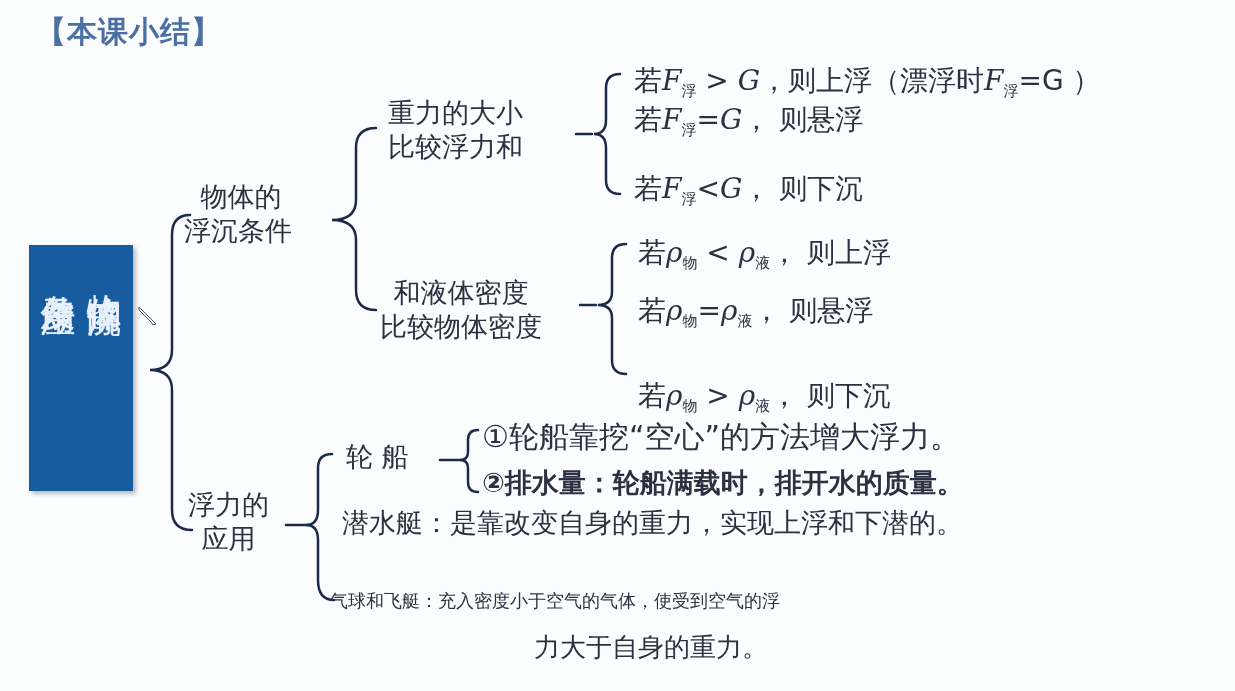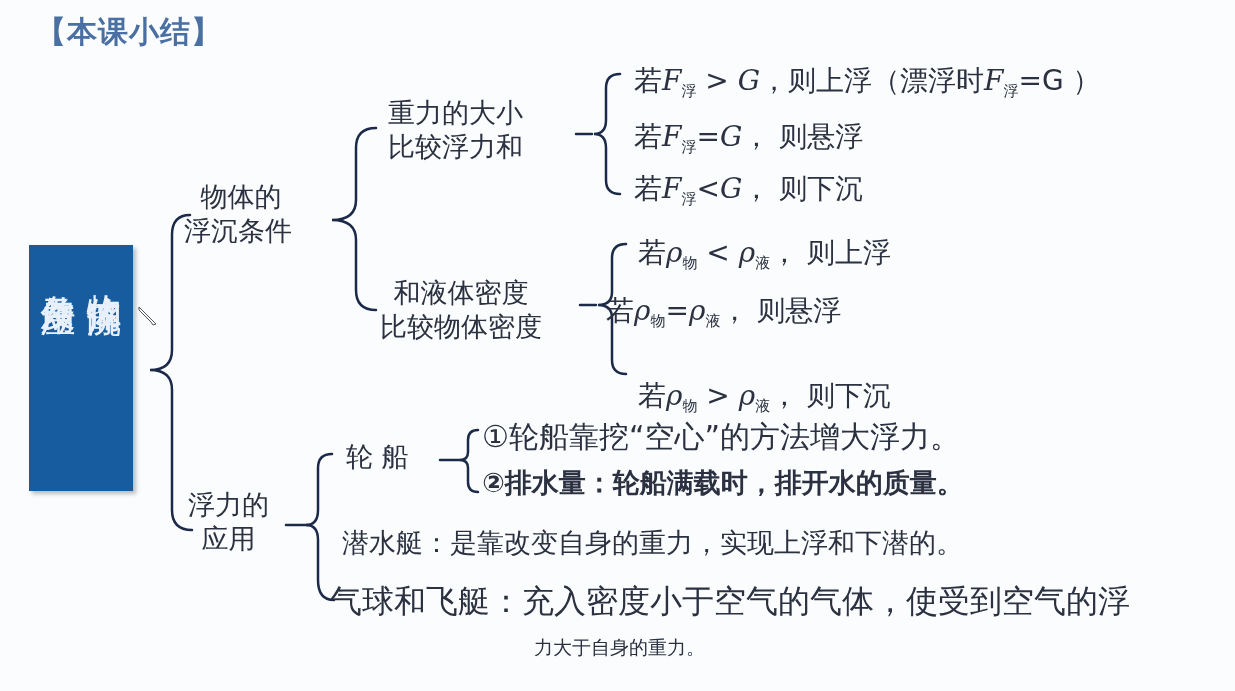--- a/index.html
+++ b/index.html
@@ -78,35 +78,35 @@
   <div>比较浮力和</div>
 </div>
 <div class="lbl center" style="left:380px; top:276px;">
   <div>和液体密度</div>
   <div>比较物体密度</div>
 </div>
 
 <div class="leaf" style="left:634px; top:64px;">
   <span>若</span><i>F</i><sub>浮</sub><span> &gt; </span><i>G</i><span>，则上浮（漂浮时</span><i>F</i><sub>浮</sub><span>=G ）</span>
 </div>
-<div class="leaf" style="left:634px; top:120px;">
+<div class="leaf" style="left:634px; top:103px;">
   <span>若</span><i>F</i><sub>浮</sub><span>=</span><i>G</i><span>，  则悬浮</span>
 </div>
 <div class="leaf" style="left:634px; top:172px;">
   <span>若</span><i>F</i><sub>浮</sub><span>&lt;</span><i>G</i><span>，  则下沉</span>
 </div>
 
 <div class="leaf" style="left:638px; top:236px;">
   <span>若</span><i>ρ</i><sub>物</sub><span> &lt; </span><i>ρ</i><sub>液</sub><span>，  则上浮</span>
 </div>
-<div class="leaf" style="left:606px; top:294px;">
+<div class="leaf" style="left:638px; top:294px;">
   <span>若</span><i>ρ</i><sub>物</sub><span>=</span><i>ρ</i><sub>液</sub><span>，   则悬浮</span>
 </div>
 <div class="leaf" style="left:638px; top:352px;margin-top:27px;">
   <span>若</span><i>ρ</i><sub>物</sub><span> &gt; </span><i>ρ</i><sub>液</sub><span>，   则下沉</span>
 </div>
 
 <div class="leaf" style="left:346px; top:440px; font-size:27px;">轮  船</div>
 <div class="leaf" style="left:482px; top:420px; font-size:30px;">①轮船靠挖“空心”的方法增大浮力。</div>
 <div class="leaf" style="left:482px; top:466px; font-size:27px;font-weight:bold;">②排水量：轮船满载时，排开水的质量。</div>
-<div class="leaf" style="left:342px; top:526px; font-size:27px;">潜水艇：是靠改变自身的重力，实现上浮和下潜的。</div>
-<div class="leaf" style="left:330px; top:584px; font-size:32px;">气球和飞艇：充入密度小于空气的气体，使受到空气的浮</div>
-<div class="leaf" style="left:534px; top:630px; font-size:19px;">力大于自身的重力。</div>
+<div class="leaf" style="left:342px; top:506px; font-size:27px;">潜水艇：是靠改变自身的重力，实现上浮和下潜的。</div>
+<div class="leaf" style="left:330px; top:584px; font-size:18px;">气球和飞艇：充入密度小于空气的气体，使受到空气的浮</div>
+<div class="leaf" style="left:534px; top:630px; font-size:26px;">力大于自身的重力。</div>
 
 </body></html>

